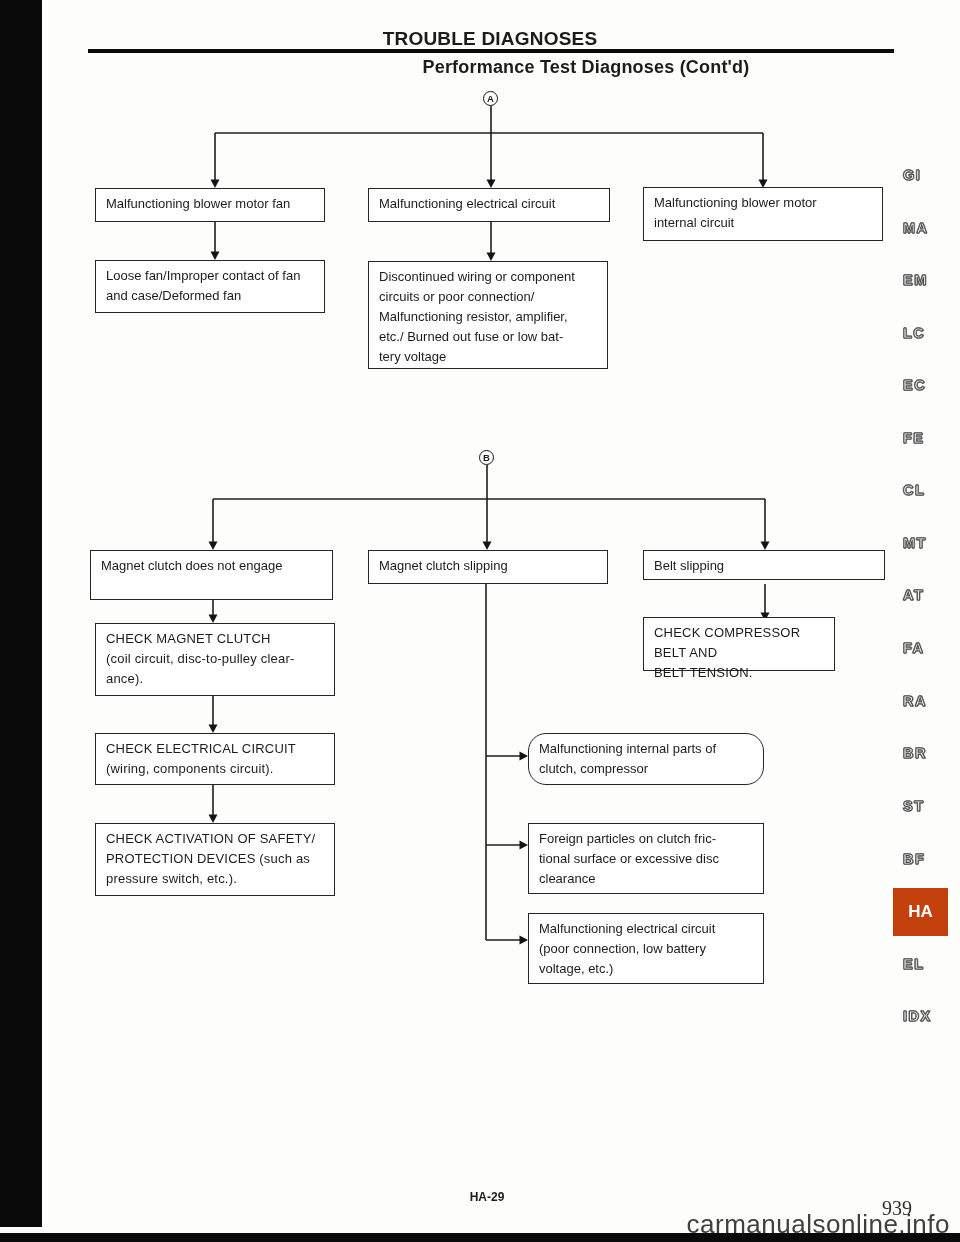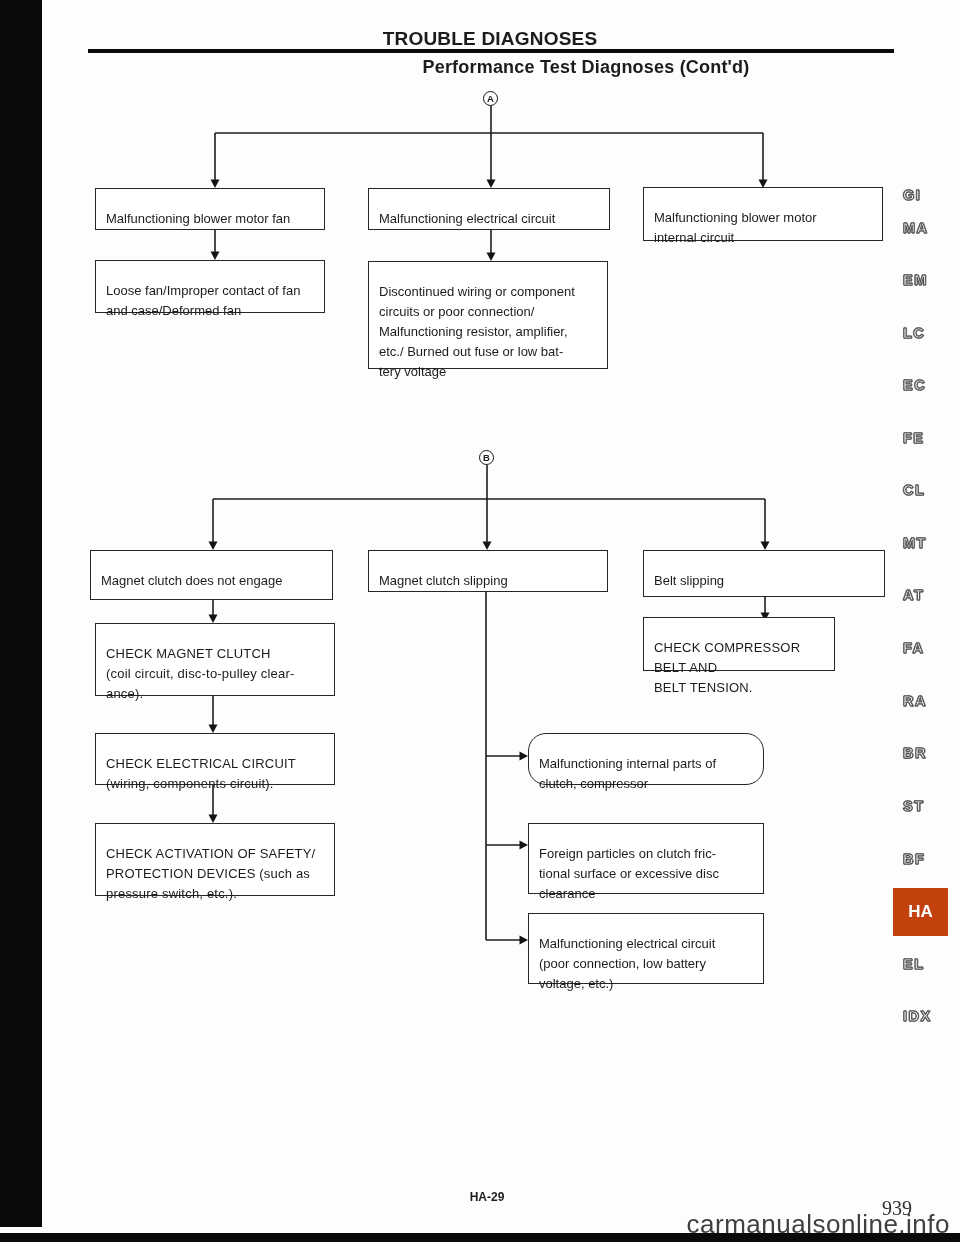--- a/index.html
+++ b/index.html
@@ -1,21 +1,21 @@
 <!DOCTYPE html>
 <html><head>
 <meta charset="utf-8">
 <style>
   html,body{margin:0;padding:0;background:#d9d9d9;}
   .page{position:relative;width:960px;height:1242px;background:#fdfdfc;overflow:hidden;
         font-family:"Liberation Sans",sans-serif;color:#1c1c1c;}
   .bar{position:absolute;background:#0a0a0a;}
   .headline{position:absolute;font-weight:700;text-align:center;letter-spacing:.2px;}
   .node{position:absolute;box-sizing:border-box;border:1.6px solid #262626;background:#fff;
-        font-size:13px;line-height:20px;padding:20px 10px;white-space:pre-line;}
+        font-size:13px;line-height:20px;padding:5px 10px;white-space:pre-line;}
   .caps{letter-spacing:.2px;}
   .circ{position:absolute;width:15px;height:15px;border:1.6px solid #141414;border-radius:50%;
         font-size:9.5px;font-weight:700;display:flex;align-items:center;justify-content:center;
         background:#fff;box-sizing:border-box;line-height:1;}
   .connectors{position:absolute;left:0;top:0;pointer-events:none;}
   .connectors line{stroke:#1d1d1d;stroke-width:1.6;}
   .connectors polygon{fill:#141414;}
   .side-code{position:absolute;left:903px;font-size:14.5px;font-weight:700;letter-spacing:1.5px;
         color:#fbfbfb;-webkit-text-stroke:1px #4e4e4e;
         text-shadow:1px 0 0 #8a8a8a,-1px 0 0 #8a8a8a,0 1px 0 #8a8a8a,0 -1px 0 #8a8a8a;}
@@ -89,41 +89,41 @@
 and case/Deformed fan</div>
   <div class="node" style="left:368px;top:261px;width:240px;height:108px;">Discontinued wiring or component
 circuits or poor connection/
 Malfunctioning resistor, amplifier,
 etc./ Burned out fuse or low bat-
 tery voltage</div>
 
   <div class="circ" style="left:479px;top:450px;">B</div>
   <div class="node" style="left:90px;top:550px;width:243px;height:50px;">Magnet clutch does not engage</div>
   <div class="node" style="left:368px;top:550px;width:240px;height:34px;">Magnet clutch slipping</div>
-  <div class="node" style="left:643px;top:550px;width:242px;height:47px;">Belt slipping</div>
+  <div class="node" style="left:643px;top:550px;width:242px;height:30px;">Belt slipping</div>
   <div class="node caps" style="left:95px;top:623px;width:240px;height:73px;">CHECK MAGNET CLUTCH
 (coil circuit, disc-to-pulley clear-
 ance).</div>
   <div class="node caps" style="left:95px;top:733px;width:240px;height:52px;">CHECK ELECTRICAL CIRCUIT
 (wiring, components circuit).</div>
   <div class="node caps" style="left:95px;top:823px;width:240px;height:73px;">CHECK ACTIVATION OF SAFETY/
 PROTECTION DEVICES (such as
 pressure switch, etc.).</div>
   <div class="node caps" style="left:643px;top:617px;width:192px;height:54px;">CHECK COMPRESSOR BELT AND
 BELT TENSION.</div>
   <div class="node" style="left:528px;top:733px;width:236px;height:52px;border-radius:18px;">Malfunctioning internal parts of
 clutch, compressor</div>
   <div class="node" style="left:528px;top:823px;width:236px;height:71px;">Foreign particles on clutch fric-
 tional surface or excessive disc
 clearance</div>
   <div class="node" style="left:528px;top:913px;width:236px;height:71px;">Malfunctioning electrical circuit
 (poor connection, low battery
 voltage, etc.)</div>
 
-  <div class="side-code" style="top:167px;margin-top:20px;">GI</div>
+  <div class="side-code" style="top:167px;">GI</div>
   <div class="side-code" style="top:220px;">MA</div>
   <div class="side-code" style="top:272px;">EM</div>
   <div class="side-code" style="top:325px;">LC</div>
   <div class="side-code" style="top:377px;">EC</div>
   <div class="side-code" style="top:430px;">FE</div>
   <div class="side-code" style="top:482px;">CL</div>
   <div class="side-code" style="top:535px;">MT</div>
   <div class="side-code" style="top:587px;">AT</div>
   <div class="side-code" style="top:640px;">FA</div>
   <div class="side-code" style="top:693px;">RA</div>

